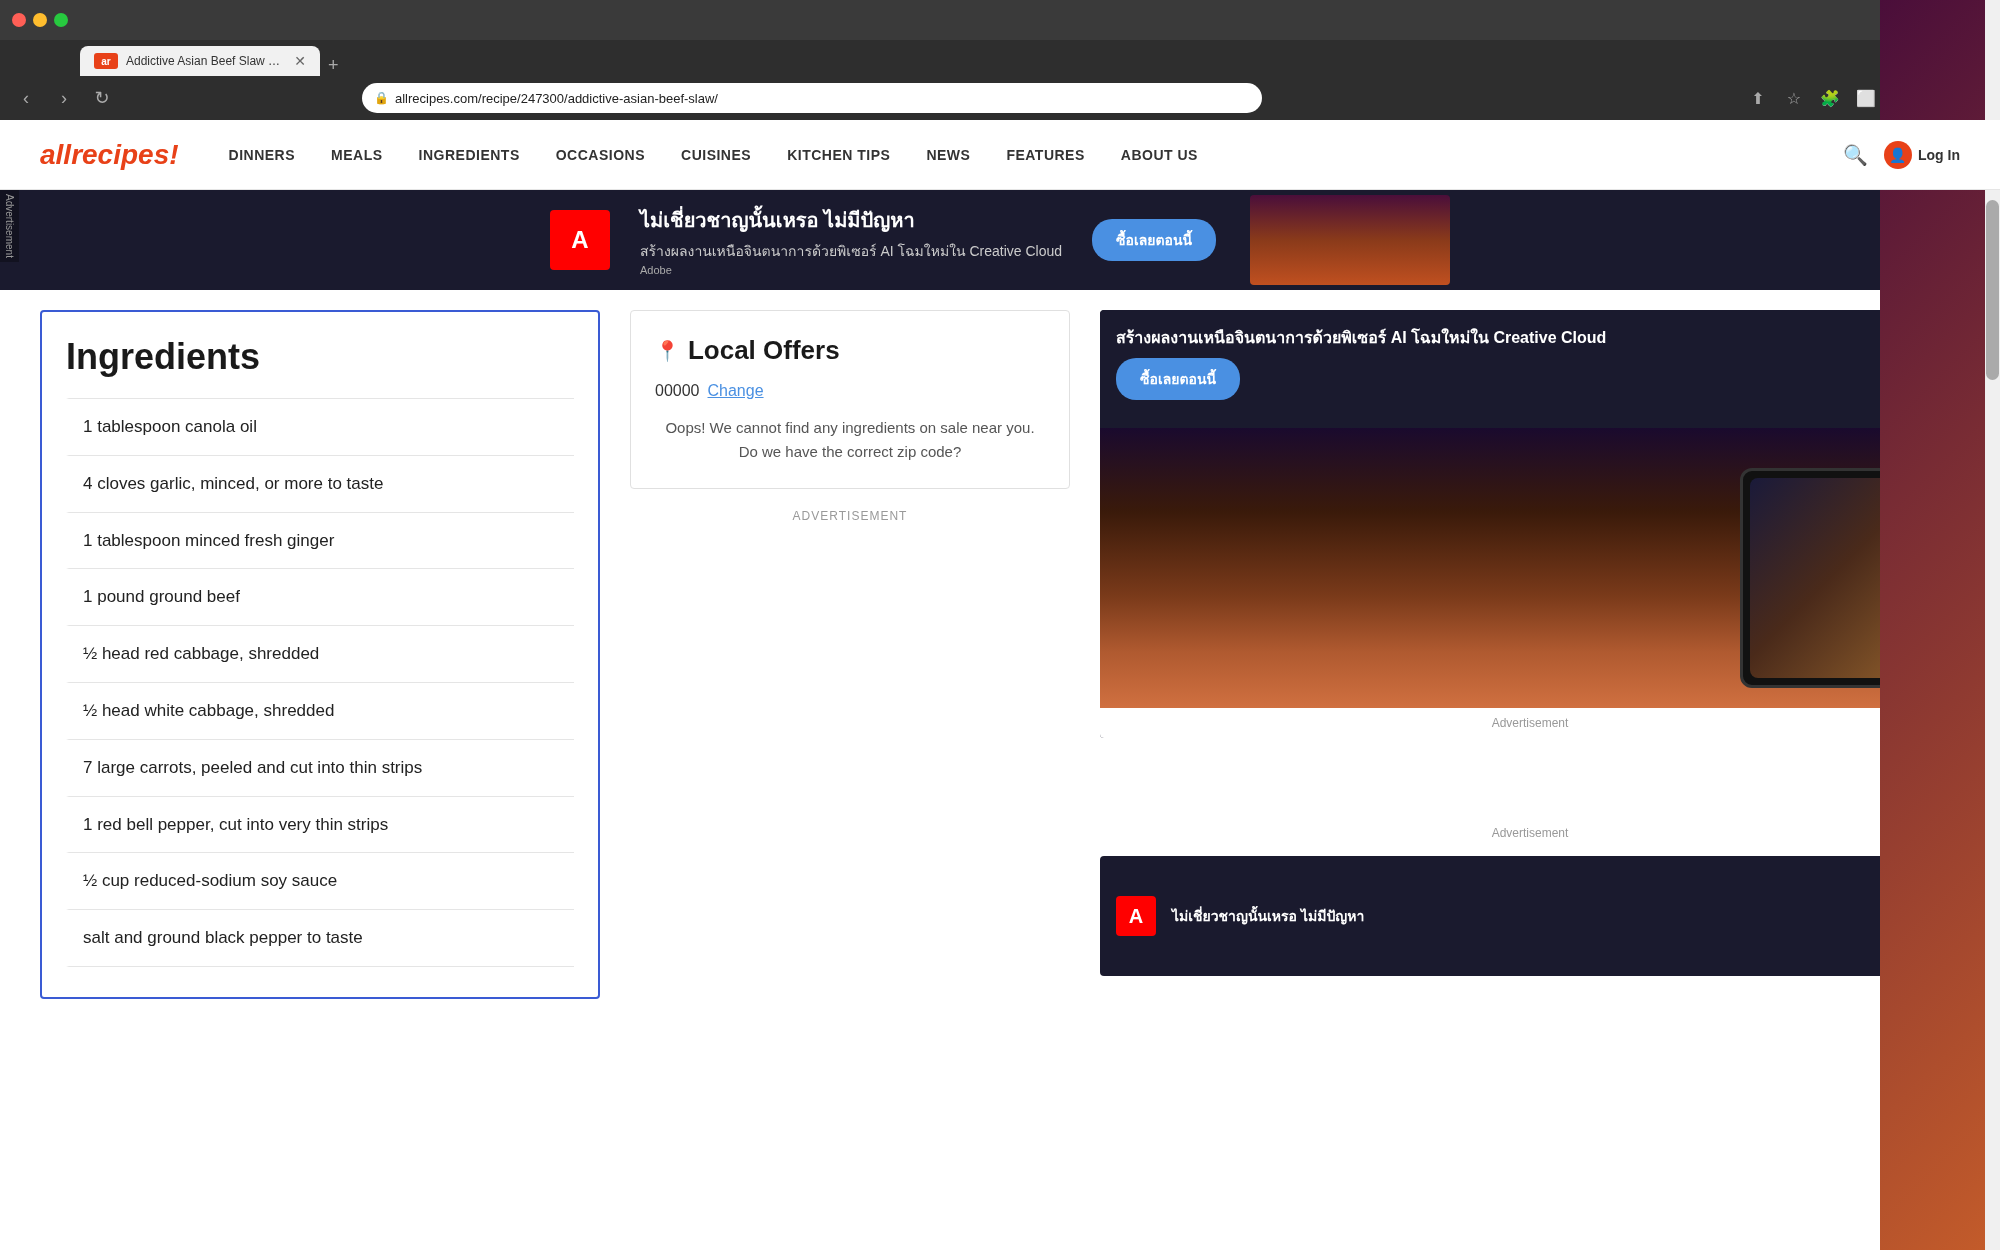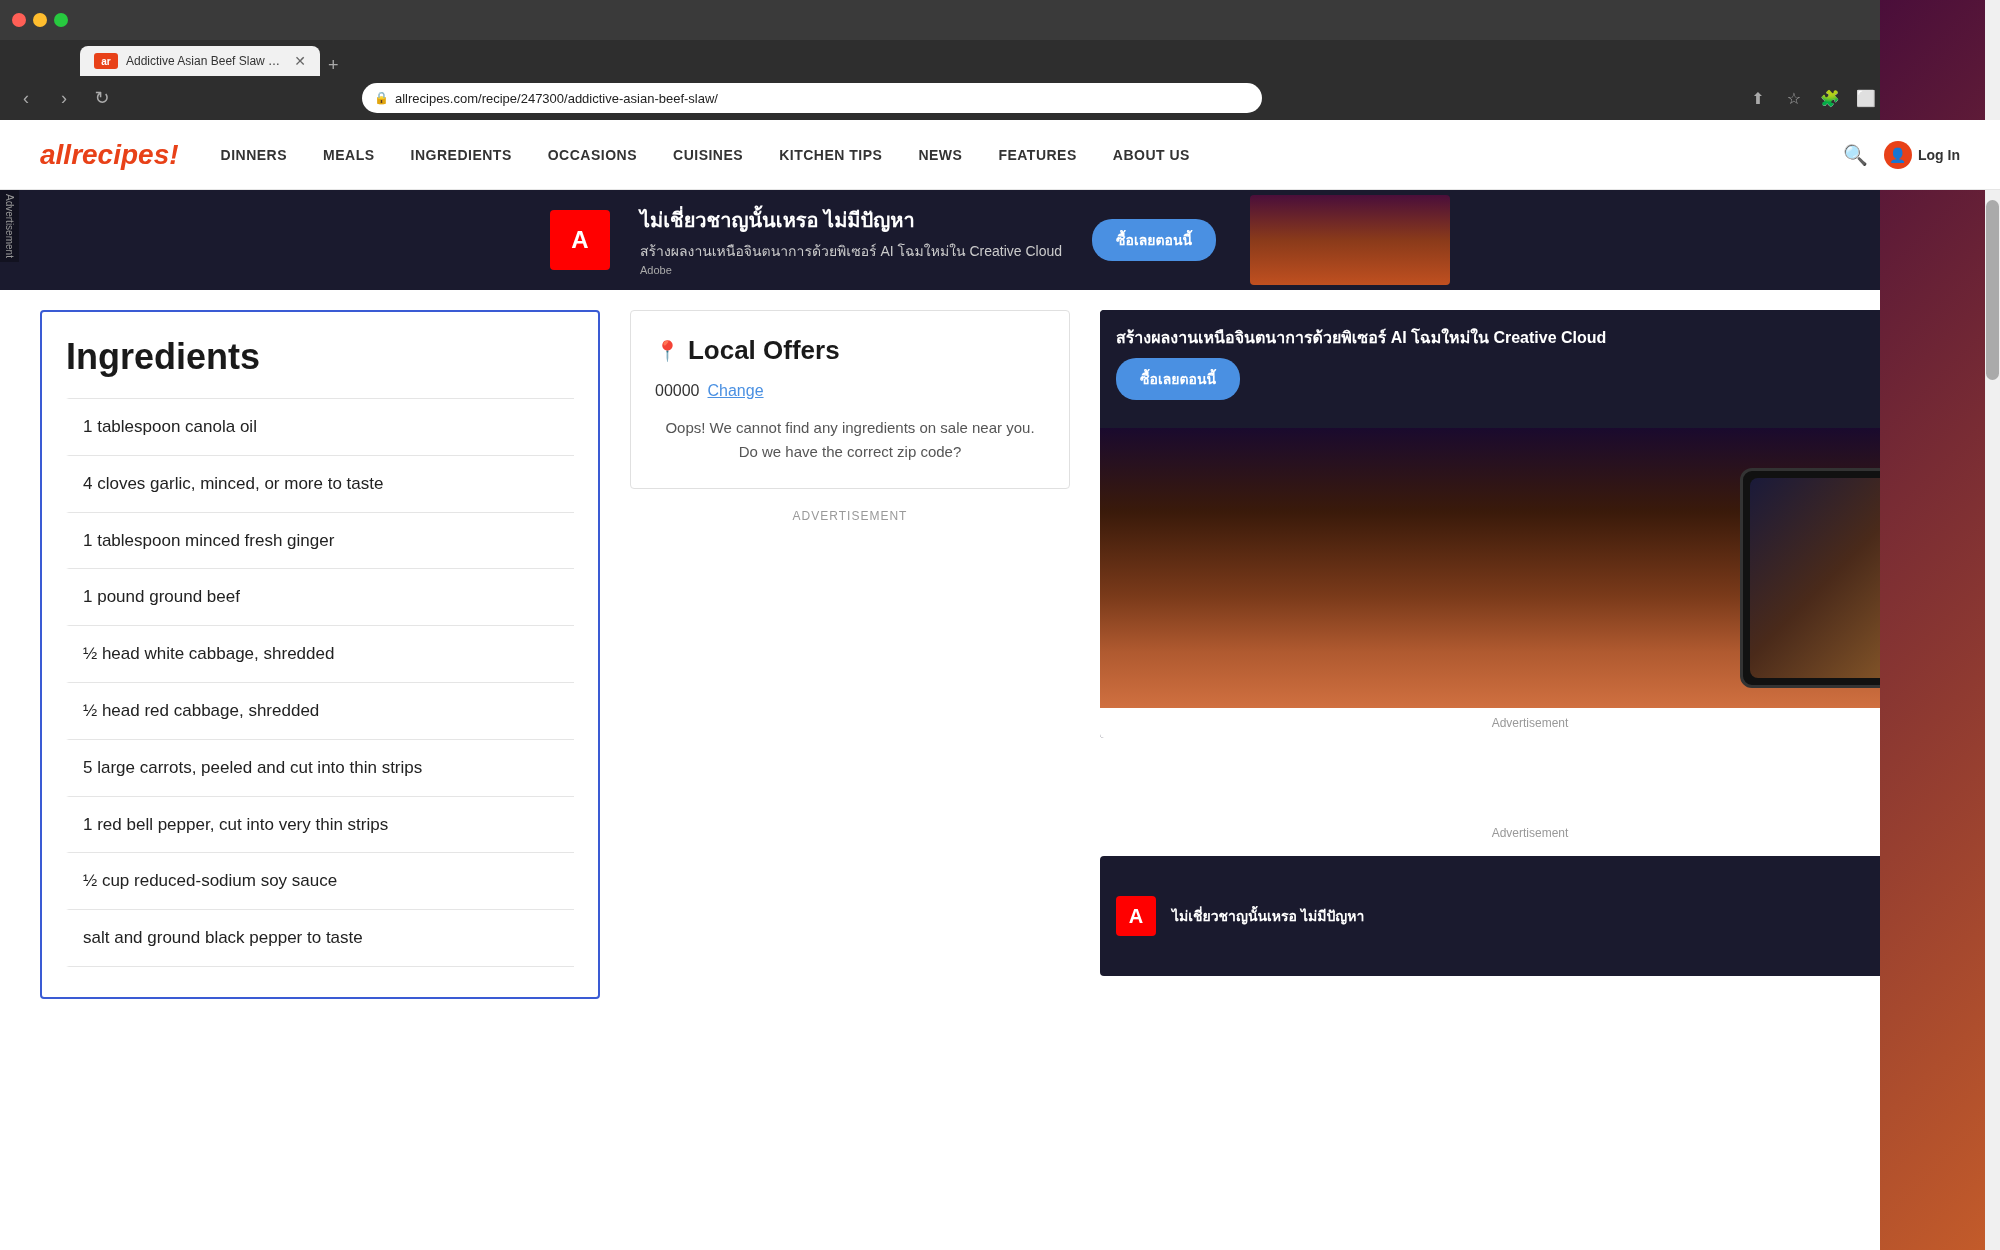--- a/index.html
+++ b/index.html
@@ -25,21 +25,21 @@
     .lock-icon { color: #4a4a4a; font-size: 12px; }
     .address-text { flex: 1; font-size: 13px; color: #222; }
     .browser-actions { display: flex; gap: 8px; margin-left: auto; }
     .browser-action-btn { color: #aaa; font-size: 16px; width: 28px; height: 28px; display: flex; align-items: center; justify-content: center; }
 
     
     .site-wrapper { background: #fff; }
 
     
     .site-header { background: #fff; border-bottom: 1px solid #e5e5e5; padding: 0 40px; display: flex; align-items: center; height: 70px; position: sticky; top: 0; z-index: 100; }
-    .logo { font-size: 28px; font-weight: 800; color: #e84118; margin-right: 24px; font-style: italic; }
+    .logo { font-size: 28px; font-weight: 800; color: #e84118; margin-right: 32px; font-style: italic; }
     .main-nav { display: flex; gap: 0; align-items: center; flex: 1; }
     .nav-item { padding: 4px 18px; font-size: 14px; font-weight: 600; color: #333; text-transform: uppercase; letter-spacing: 0.5px; cursor: pointer; height: 70px; display: flex; align-items: center; white-space: nowrap; }
     .header-actions { display: flex; align-items: center; gap: 16px; margin-left: auto; }
     .search-btn { cursor: pointer; color: #333; font-size: 20px; }
     .login-btn { display: flex; align-items: center; gap: 6px; font-size: 14px; font-weight: 600; color: #333; cursor: pointer; }
     .login-icon { width: 28px; height: 28px; background: #e84118; border-radius: 50%; display: flex; align-items: center; justify-content: center; color: white; font-size: 14px; }
 
     
     .ad-banner { background: #1a1a2e; width: 100%; height: 100px; display: flex; align-items: center; justify-content: center; position: relative; overflow: hidden; }
     .ad-label { position: absolute; left: 0; top: 0; font-size: 10px; color: #999; writing-mode: vertical-rl; padding: 4px; background: rgba(0,0,0,0.3); }
@@ -178,23 +178,23 @@
   <div class="main-content">
 
     <div class="left-column">
       <div class="ingredients-section">
         <h2 class="ingredients-title">Ingredients</h2>
         <ul class="ingredient-list">
           <li class="ingredient-item">1 tablespoon canola oil</li>
           <li class="ingredient-item">4 cloves garlic, minced, or more to taste</li>
           <li class="ingredient-item">1 tablespoon minced fresh ginger</li>
           <li class="ingredient-item">1 pound ground beef</li>
+          <li class="ingredient-item">½ head red cabbage, shredded</li>
           <li class="ingredient-item">½ head white cabbage, shredded</li>
-          <li class="ingredient-item">½ head red cabbage, shredded</li>
-          <li class="ingredient-item">5 large carrots, peeled and cut into thin strips</li>
+          <li class="ingredient-item">7 large carrots, peeled and cut into thin strips</li>
           <li class="ingredient-item">1 red bell pepper, cut into very thin strips</li>
           <li class="ingredient-item">½ cup reduced-sodium soy sauce</li>
           <li class="ingredient-item">salt and ground black pepper to taste</li>
         </ul>
       </div>
     </div>
 
     <div class="middle-column">
       <div class="local-offers-box">
         <div class="local-offers-header">

